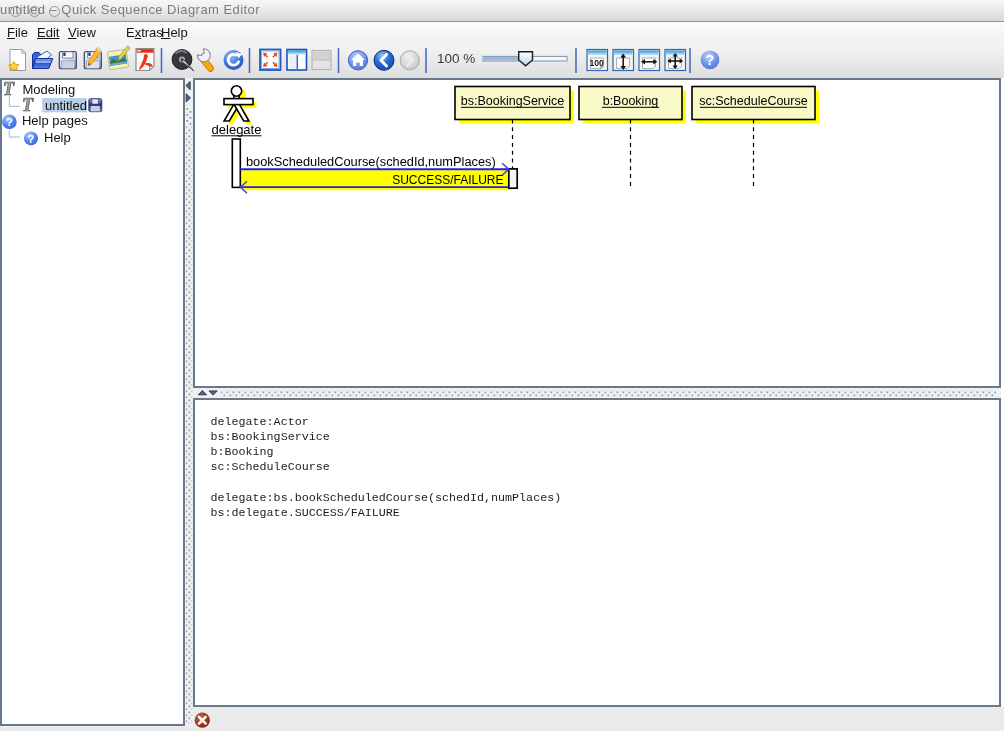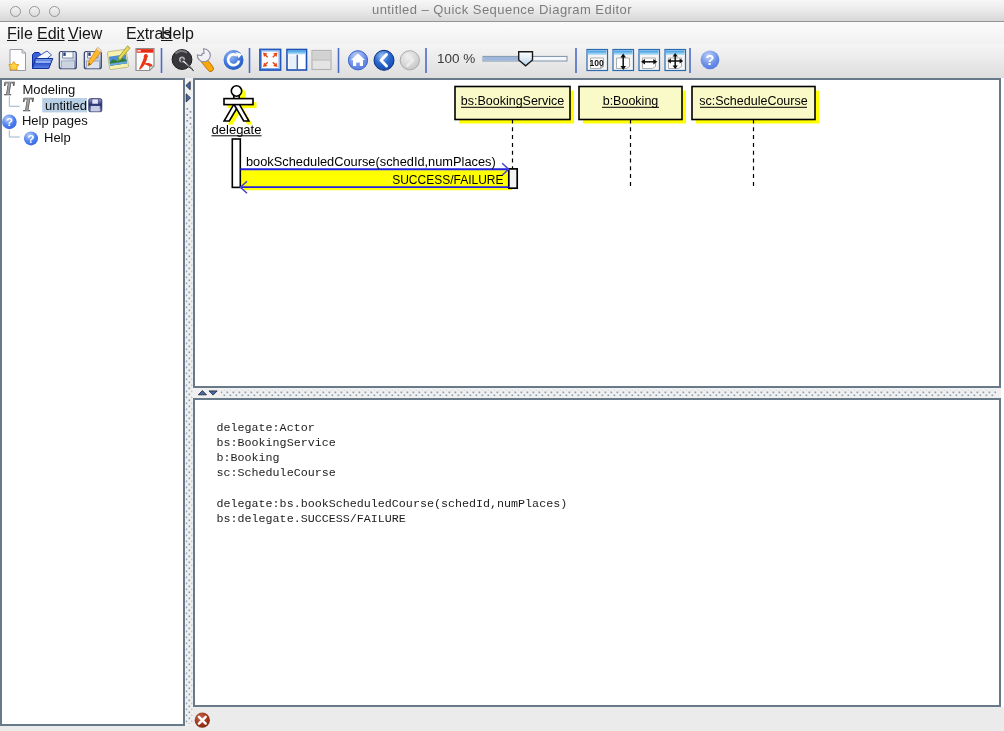--- a/index.html
+++ b/index.html
@@ -3,41 +3,41 @@
 <meta charset="utf-8">
 <style>
   html,body{margin:0;padding:0;}
   body{width:1004px;height:731px;overflow:hidden;font-family:"Liberation Sans",sans-serif;background:#fff;}
   #win{position:absolute;left:0;top:0;width:1004px;height:731px;}
   
   #titlebar{position:absolute;left:0;top:0;width:1004px;height:21px;
     background:linear-gradient(#f7f7f7,#e8e8e8 55%,#d6d6d6);border-bottom:1px solid #949494;}
   .tl{position:absolute;top:5.5px;width:9px;height:9px;border-radius:50%;
     border:1px solid #969696;background:linear-gradient(#f4f4f4,#dcdcdc);}
-  #title{position:absolute;left:0;top:2px;width:1004px;text-align:center;
+  #title{position:absolute;left:0;top:2px;width:1004px;text-align:left;
     font-size:13px;letter-spacing:0.45px;color:#7c7c7c;}
   
   #menubar{position:absolute;left:0;top:22px;width:1004px;height:22px;
     background:linear-gradient(#fbfbfb,#f1f1f1);}
-  .mi{position:absolute;top:2.5px;font-size:16px;color:#161616;}
+  .mi{position:absolute;top:2.5px;font-size:13px;color:#161616;}
   .mi u{text-decoration:underline;}
   
   #toolbar{position:absolute;left:0;top:44px;width:1004px;height:34px;
     background:linear-gradient(#f5f5f5,#dedede);text-align:right;}
   
   #main{position:absolute;left:0;top:78px;width:1004px;height:653px;background:#fff;}
   #tree{position:absolute;left:0;top:0px;width:185px;height:648px;
     border:2px solid #68798a;background:#fff;box-sizing:border-box;}
   #vsplit{position:absolute;left:185px;top:0;width:8px;height:648px;background:#f0f0f0;}
   #diagram{position:absolute;left:193px;top:0px;width:808px;height:310px;
     border:2px solid #68798a;background:#fff;box-sizing:border-box;}
   #hsplit{position:absolute;left:193px;top:310px;width:808px;height:10px;background:#f0f0f0;}
   #editor{position:absolute;left:193px;top:320px;width:808px;height:309px;
     border:2px solid #68798a;background:#fff;box-sizing:border-box;}
-  #editor pre{margin:18px;position:absolute;left:3.5px;top:2.5px;
+  #editor pre{margin:12px;position:absolute;left:3.5px;top:2.5px;
     font-family:"Liberation Mono",monospace;font-size:11.7px;line-height:15.3px;color:#1c1c1c;}
   #status{position:absolute;left:193px;top:629px;width:811px;height:24px;background:#ebebeb;}
 </style>
 </head>
 <body>
 <div id="win">
   <div id="titlebar">
     <div class="tl" style="left:9.5px;"></div>
     <div class="tl" style="left:29px;"></div>
     <div class="tl" style="left:48.5px;"></div>

